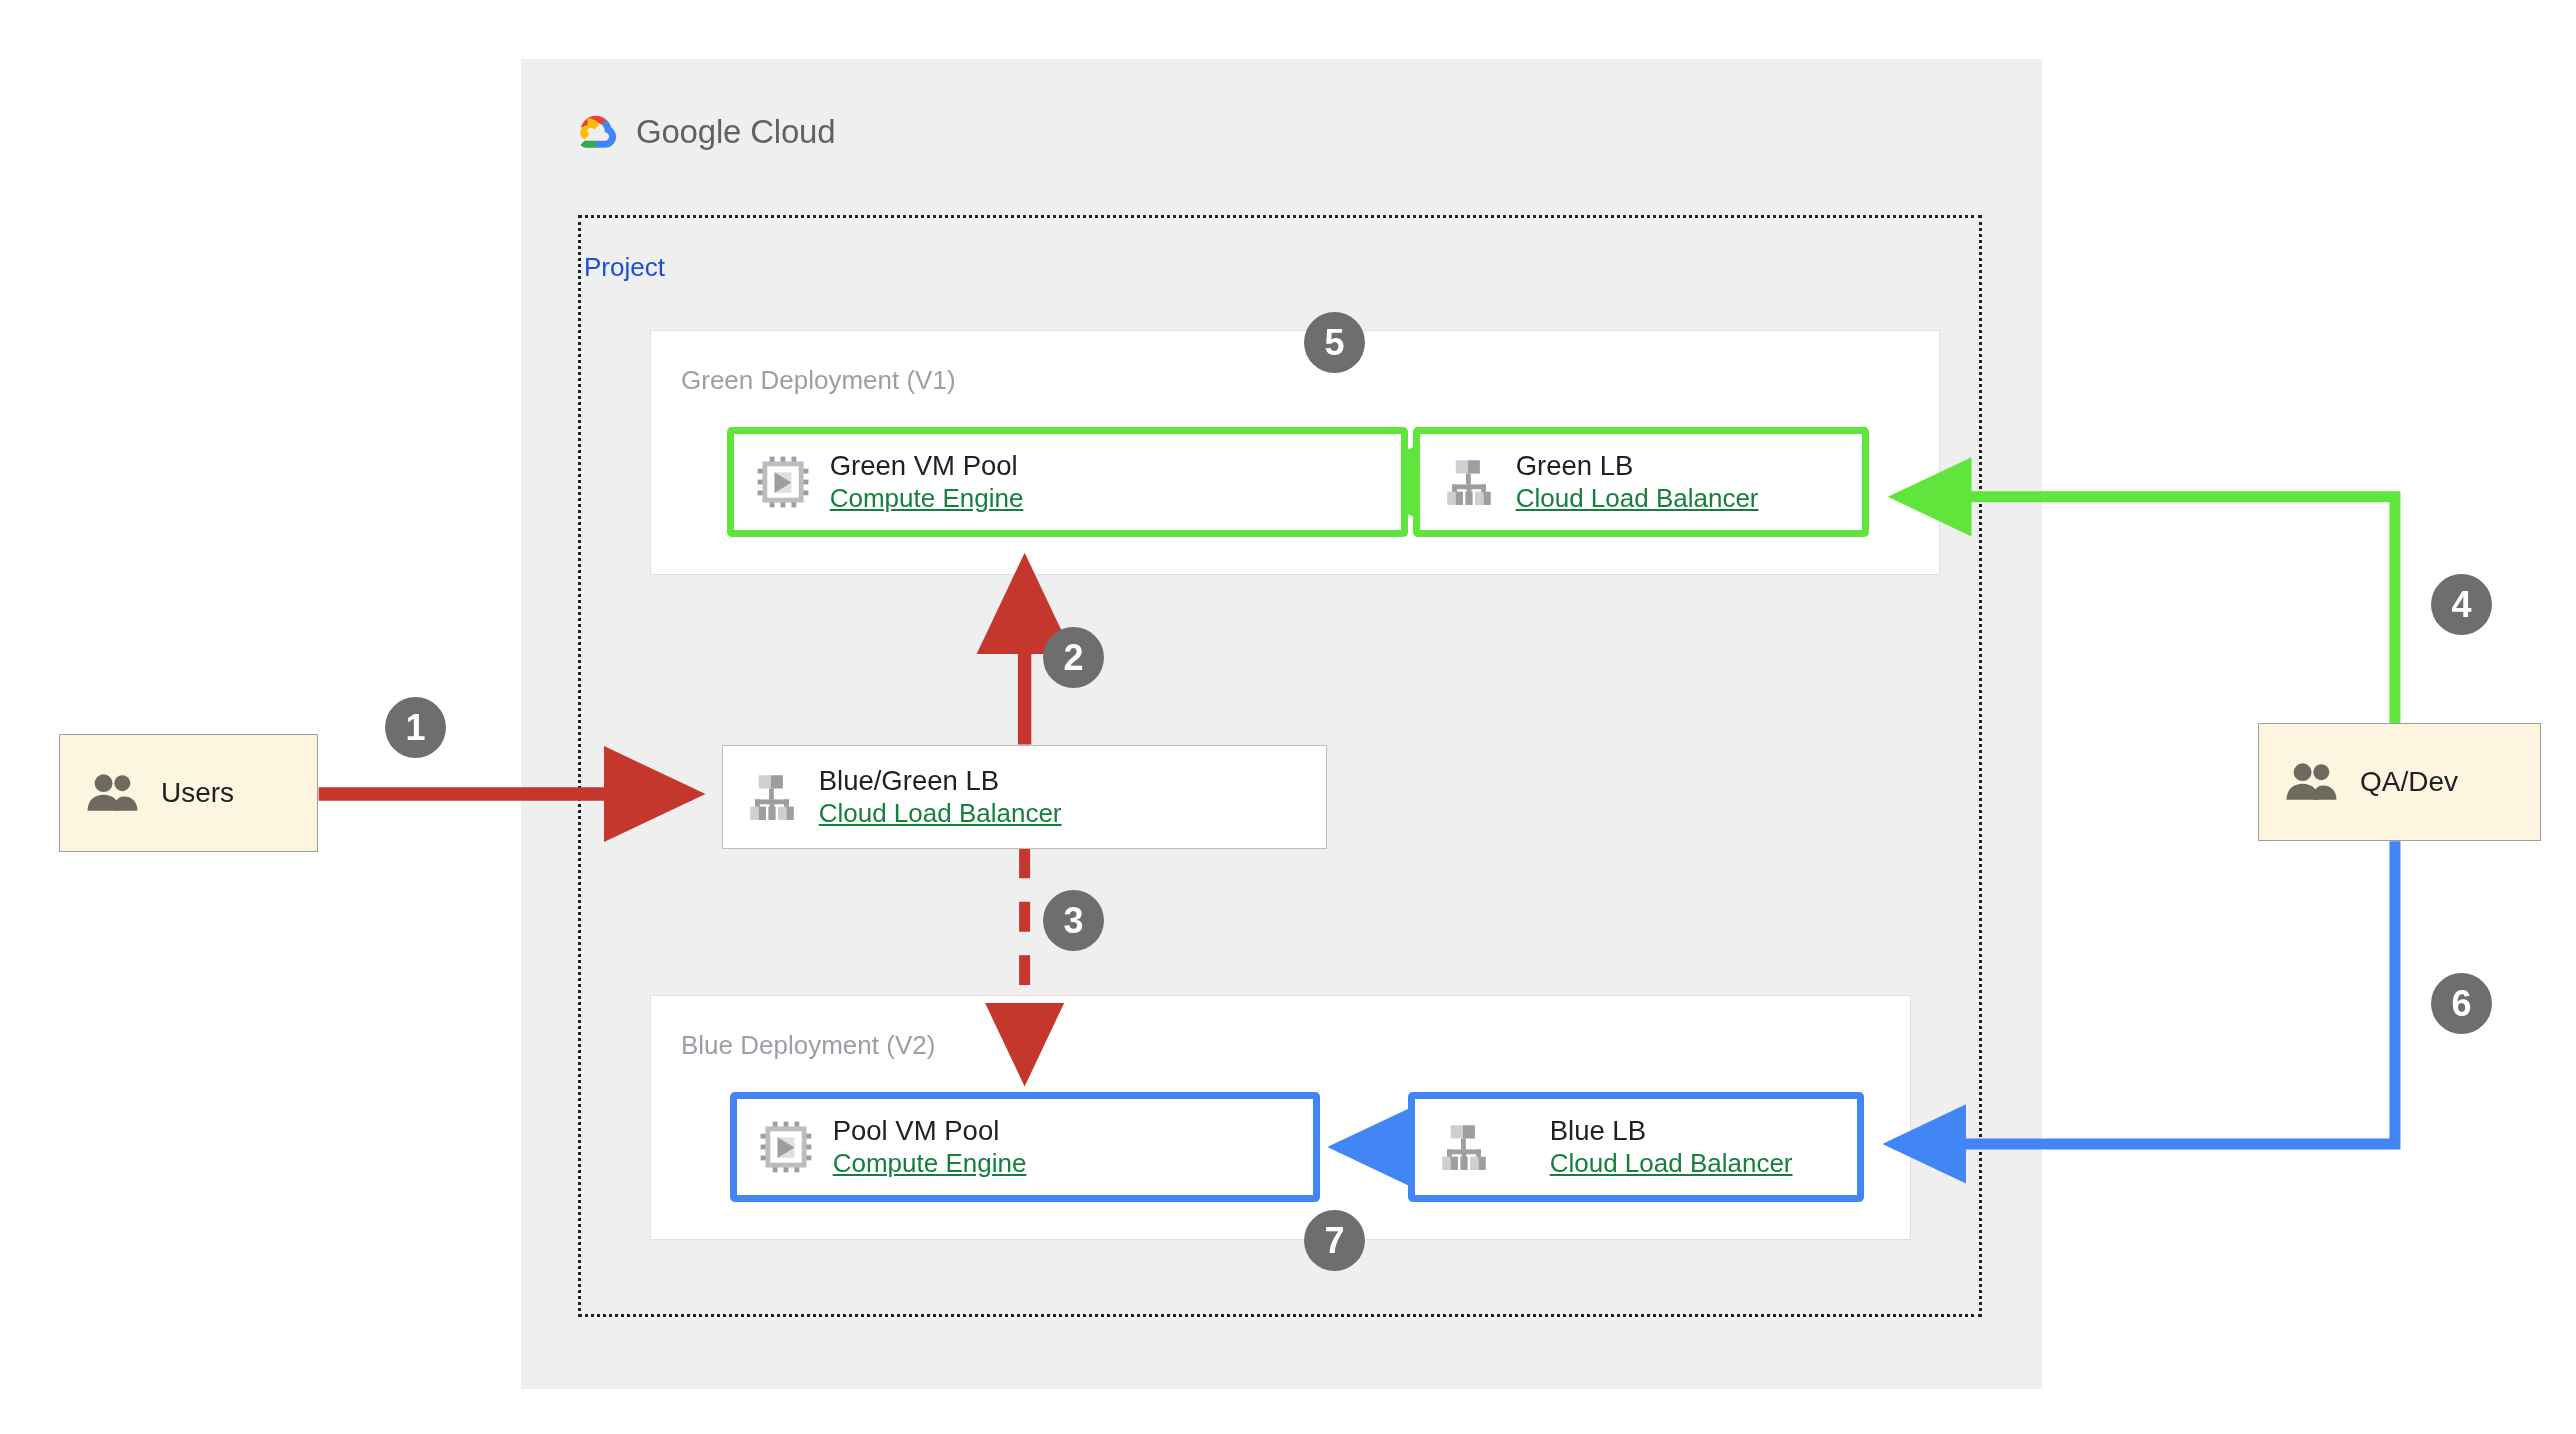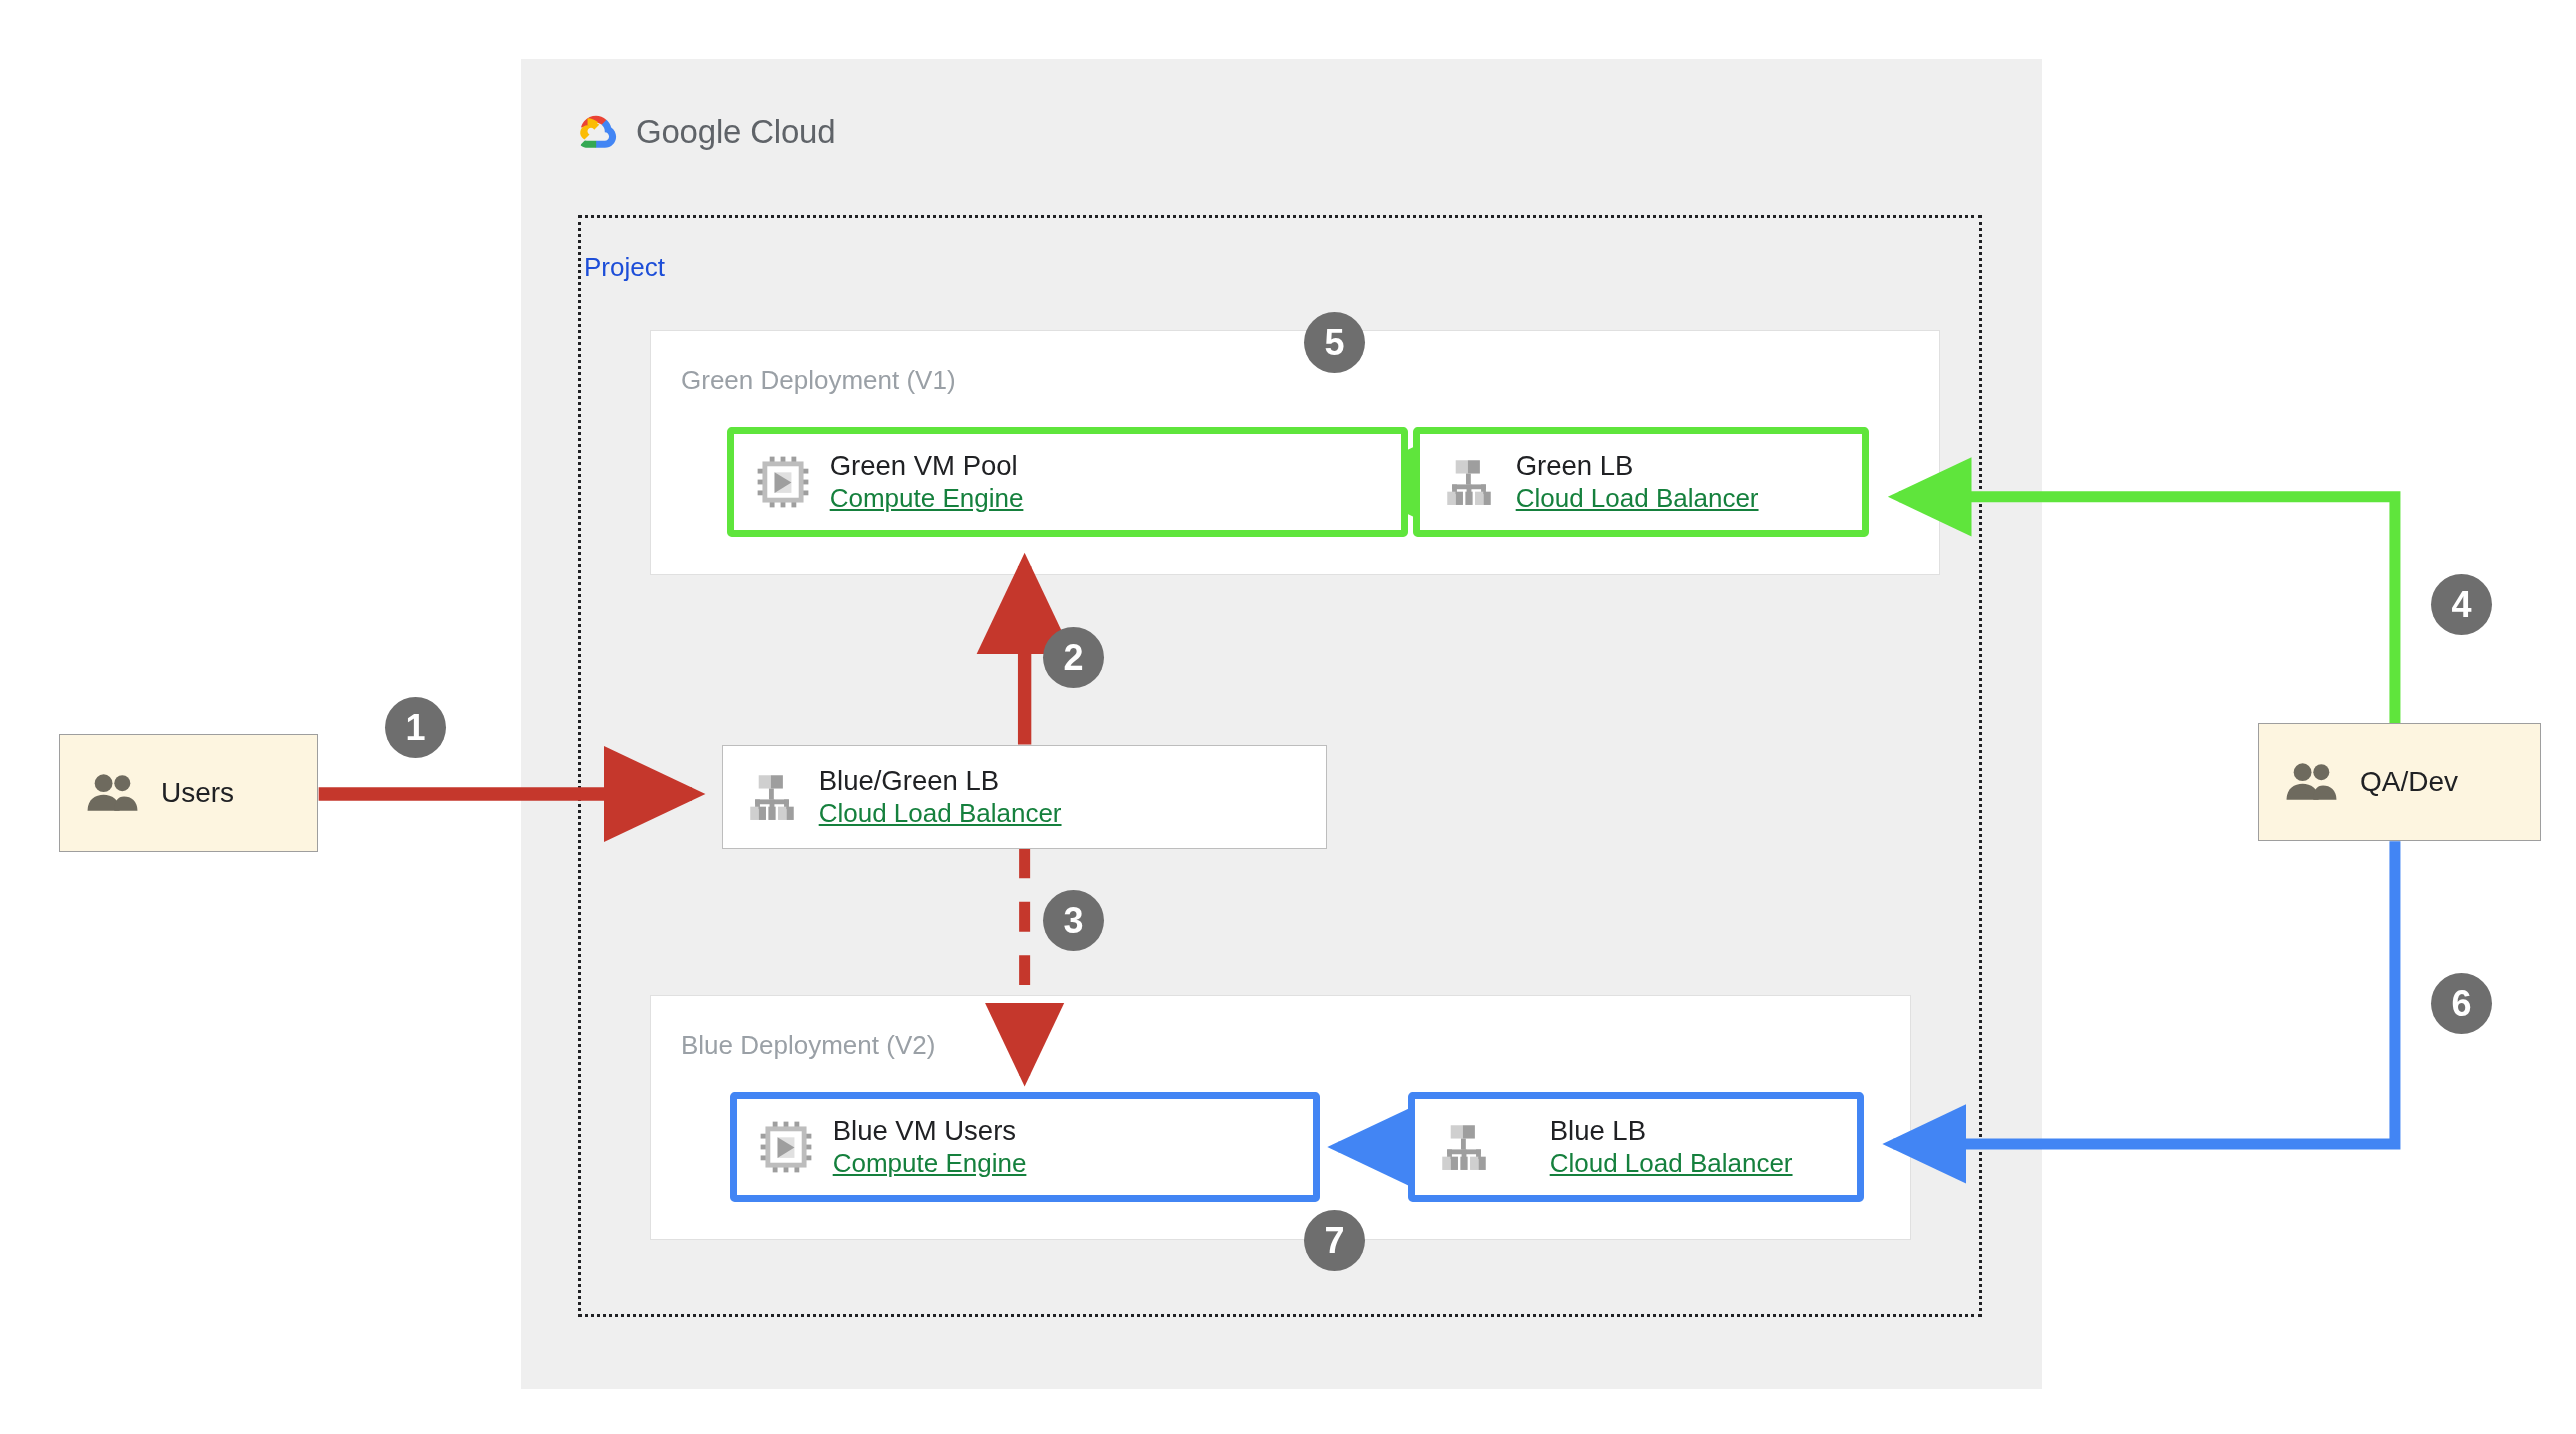--- a/index.html
+++ b/index.html
@@ -277,21 +277,21 @@
           <rect x="3" y="31" width="7" height="4"></rect>
         <rect x="38" y="13" width="7" height="4"></rect>
           <rect x="38" y="22" width="7" height="4"></rect>
           <rect x="38" y="31" width="7" height="4"></rect>
       </g>
       <rect x="9" y="9" width="30" height="30" fill="none" stroke="#bdbdbd" stroke-width="4"></rect>
       <rect x="17" y="16" width="14" height="17" fill="#e0e0e0"></rect>
       <path d="M17,16 L31,24.5 L17,33 Z" fill="#9e9e9e"></path>
     </svg>
     <div class="node-text">
-      <div class="node-title">Blue VM Users</div>
+      <div class="node-title">Pool VM Pool</div>
       <div class="node-sub">Compute Engine</div>
     </div>
   </div>
 
   <div class="abs node blue-node" id="blue-lb">
     <svg class="node-icon" viewBox="0 0 48 48">
       <rect x="13" y="6" width="10" height="11" fill="#cfcfcf"></rect>
       <rect x="23" y="6" width="10" height="11" fill="#9e9e9e"></rect>
       <rect x="21.5" y="17" width="4" height="9" fill="#9e9e9e"></rect>
       <rect x="10" y="26" width="28" height="4" fill="#9e9e9e"></rect>

